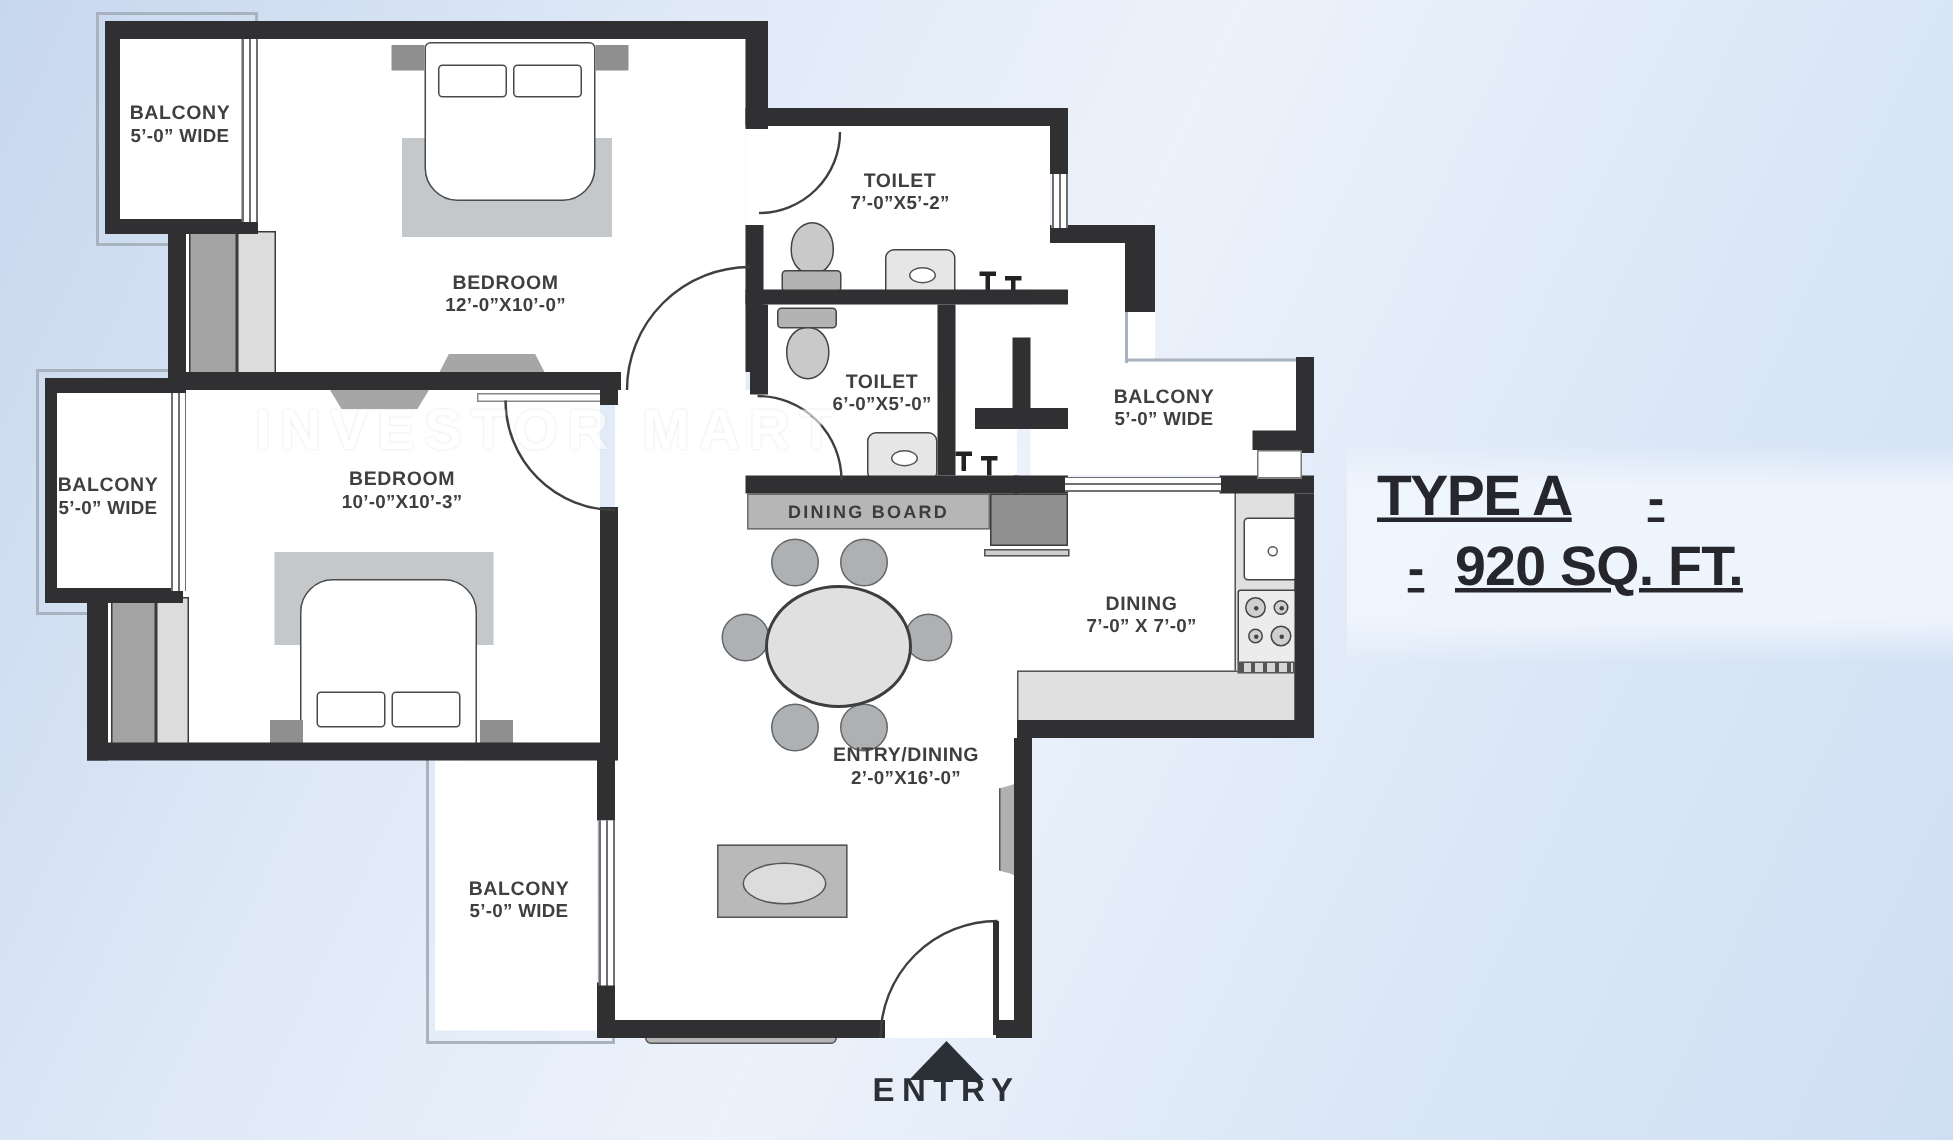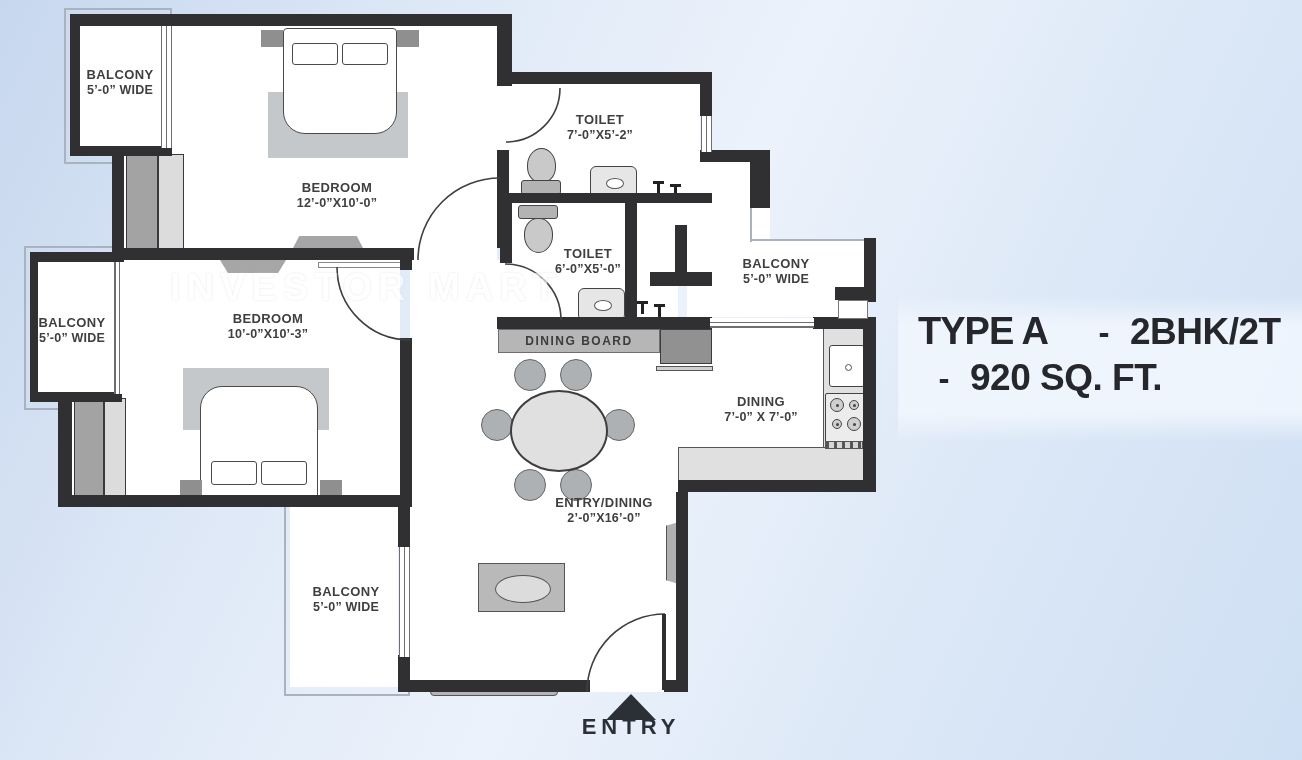--- a/index.html
+++ b/index.html
@@ -24,21 +24,21 @@
   .armbar{position:absolute;background:#b5b5b5;border:1px solid #555;border-radius:4px;}
   .tap{position:absolute;width:3px;height:11px;background:#222;z-index:4;}
   .tap::before{content:'';position:absolute;top:-2px;left:-4px;width:11px;height:3px;background:#222;}
   .burner{position:absolute;border:1.5px solid #444;border-radius:50%;background:#cfcfcf;}
   .burner::after{content:'';position:absolute;left:50%;top:50%;width:3px;height:3px;margin:-1.5px;
     background:#444;border-radius:50%;}
   #watermark{position:absolute;left:170px;top:266px;z-index:9;font-size:38px;font-weight:bold;
     letter-spacing:6px;color:#ffffff;opacity:.62;text-shadow:0 0 2px #c9cfda;white-space:nowrap;}
   #band{position:absolute;left:898px;top:296px;width:404px;height:146px;z-index:1;
     background:linear-gradient(to bottom,rgba(240,246,253,0) 0%,rgba(242,247,254,.85) 20%,rgba(242,247,254,.85) 80%,rgba(240,246,253,0) 100%);}
-  .prow{position:absolute;left:918px;display:flex;align-items:baseline;z-index:9;color:#26272c;font-weight:bold;}
+  .prow{position:absolute;left:918px;display:flex;align-items:baseline;z-index:9;color:#26272c;font-weight:bold;text-decoration:underline;}
   .plab{width:160px;font-size:38px;letter-spacing:-1px;}
   .pdash{width:52px;text-align:center;font-size:33px;}
   .pval{font-size:37px;letter-spacing:-.5px;}
   #entry-tri{position:absolute;left:606px;top:694px;width:0;height:0;z-index:8;
     border-left:25px solid transparent;border-right:25px solid transparent;border-bottom:26px solid #2b2f36;}
   #entry-label{position:absolute;left:631px;top:714px;transform:translateX(-50%);z-index:8;
     font-size:22px;font-weight:bold;letter-spacing:5px;color:#2b2f36;}
   #board{position:absolute;left:498px;top:329px;width:160px;height:22px;z-index:4;background:#b6b6b6;
     border:1px solid #6e6e6e;display:flex;align-items:center;justify-content:center;
     font-size:12px;font-weight:bold;letter-spacing:1.5px;color:#3c3c3c;}
@@ -254,19 +254,18 @@
 
     <div id="entry-tri"></div>
     <div id="entry-label">ENTRY</div>
   </div>
 
   <div id="watermark">INVESTOR MART</div>
 
   <div class="prow" style="top:310px;">
     <span class="plab">TYPE A</span>
     <span class="pdash">-</span>
-    <span class="pval">2BHK/2T</span>
   </div>
   <div class="prow" style="top:357px;">
     <span class="pdash">-</span>
     <span class="pval">920 SQ. FT.</span>
   </div>
 </div>
 
 </body></html>

